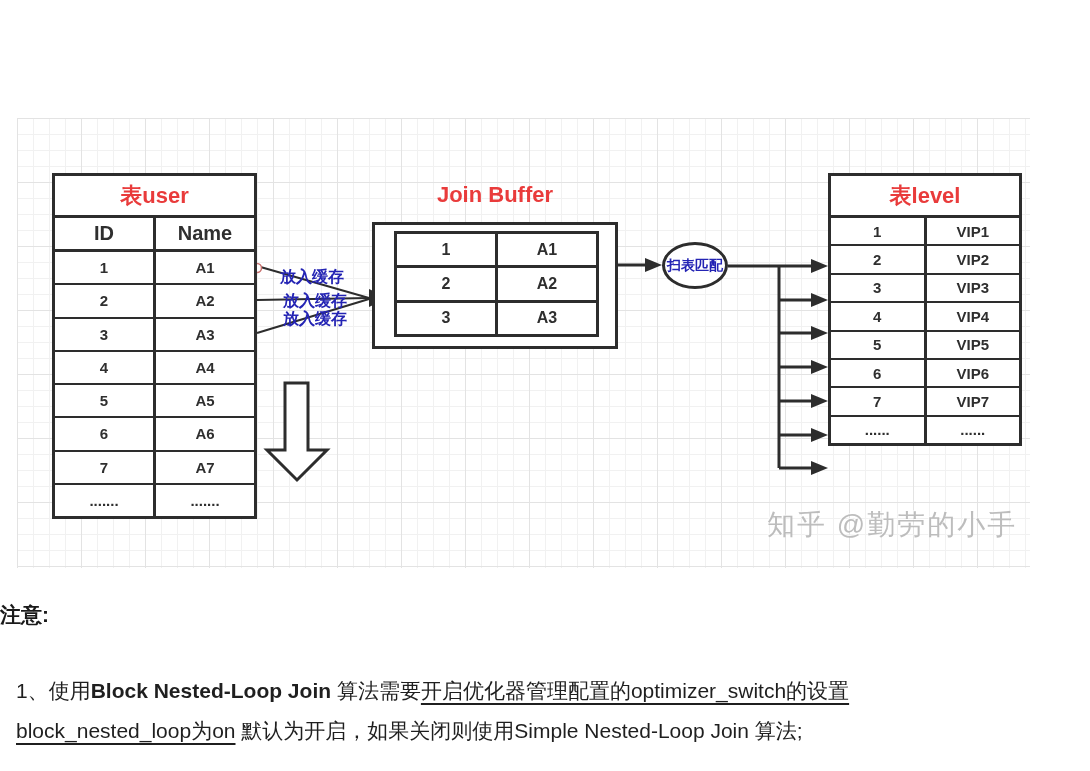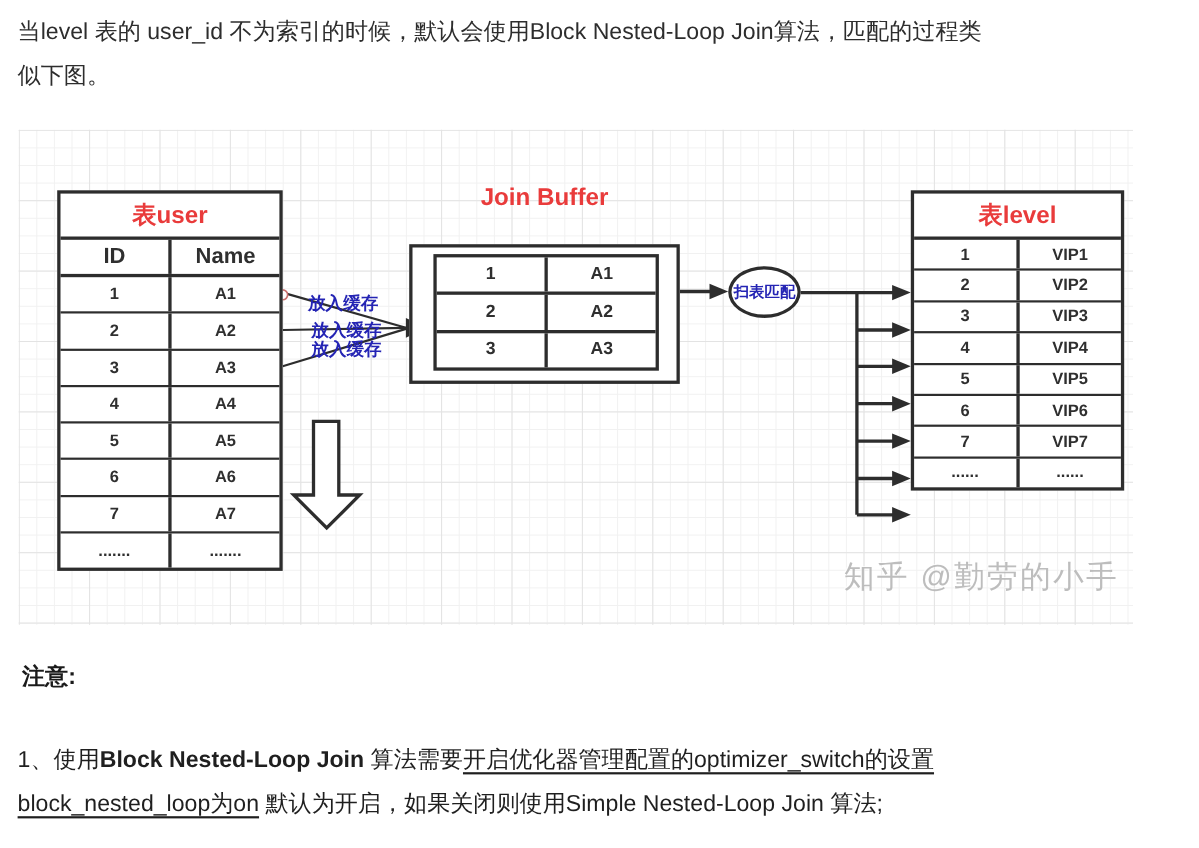--- a/index.html
+++ b/index.html
@@ -14,21 +14,21 @@
     overflow:hidden;
   }
   
   .para{
     position:absolute;left:16px;
     font-size:21px;line-height:40px;color:#2d2d2d;
     width:1060px;margin:0;
   }
   .intro{top:9px;}
   .note-title{
-    position:absolute;left:20px;top:601px;margin:0;
+    position:absolute;left:0;top:601px;margin:0;
     font-size:21px;font-weight:bold;color:#1a1a1a;
   }
   .item{top:671px;color:#1f1f1f;}
   .item b{font-weight:bold;text-align:right;}
   .item .lnk{
     text-decoration:underline;
     text-underline-offset:5px;
     text-decoration-thickness:1.5px;
   }
   
@@ -63,21 +63,21 @@
     display:flex;font-weight:bold;font-size:20px;
   }
   .tbl-row{display:flex;flex:1;font-weight:bold;font-size:15px;}
   .tbl-row + .tbl-row{border-top:2px solid #2d2d2d;}
   .cell{flex:1;display:flex;align-items:center;justify-content:center;box-sizing:border-box;}
   .cell + .cell{border-left:3px solid #2d2d2d;}
   .user-tbl{left:35px;top:55px;width:205px;height:346px;}
   .level-tbl{left:811px;top:55px;width:194px;height:273px;}
   
   .jb-title{
-    position:absolute;left:355px;top:48px;width:246px;margin:0;
+    position:absolute;left:355px;top:64px;width:246px;margin:0;
     text-align:center;font-size:22px;font-weight:bold;color:#e93b3b;
   }
   .jb-box{
     position:absolute;left:355px;top:104px;width:246px;height:127px;
     box-sizing:border-box;border:3px solid #2d2d2d;background:#fff;
   }
   .jb-tbl{
     position:absolute;left:19px;top:6px;width:205px;height:106px;
     box-sizing:border-box;border:3px solid #2d2d2d;background:#fff;
     display:flex;flex-direction:column;color:#2f2f2f;
@@ -105,21 +105,20 @@
     font-size:28px;letter-spacing:2px;white-space:nowrap;
     color:rgba(178,178,178,0.85);
     text-shadow:-1px -1px 0 rgba(255,255,255,0.7);
   }
 </style>
 </head>
 <body>
 
 <div class="page">
 
-  <p class="para intro"><span>当level 表的 user_id 不为索引的时候，默认会使用Block Nested-Loop Join算法，匹配的过程类</span><br><span>似下图。</span></p>
 
   <div class="diagram">
 
     <svg class="overlay" viewBox="0 0 1013 450" xmlns="http://www.w3.org/2000/svg">
 
       <g stroke="#2d2d2d" stroke-width="2" fill="none">
         <path d="M240,148 L352,180"></path>
         <path d="M240,182 L352,180"></path>
         <path d="M240,215 L352,181"></path>
       </g>

